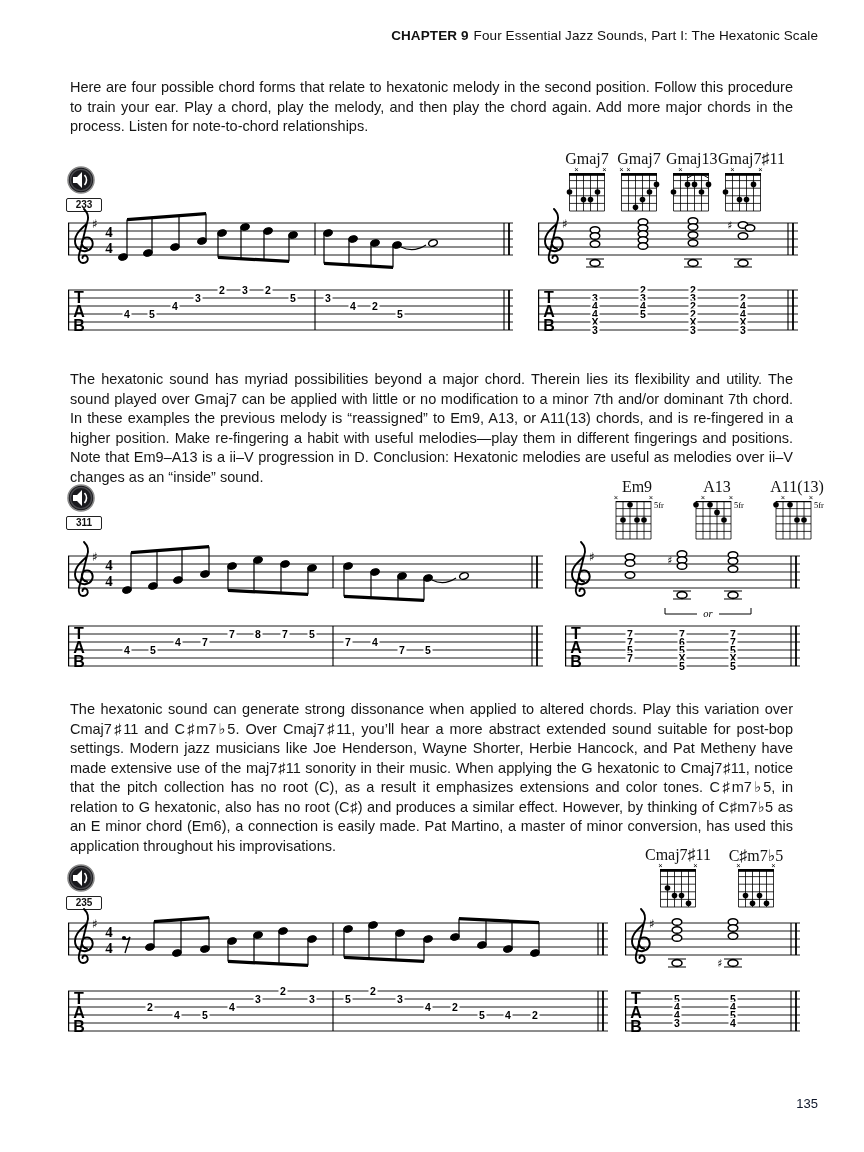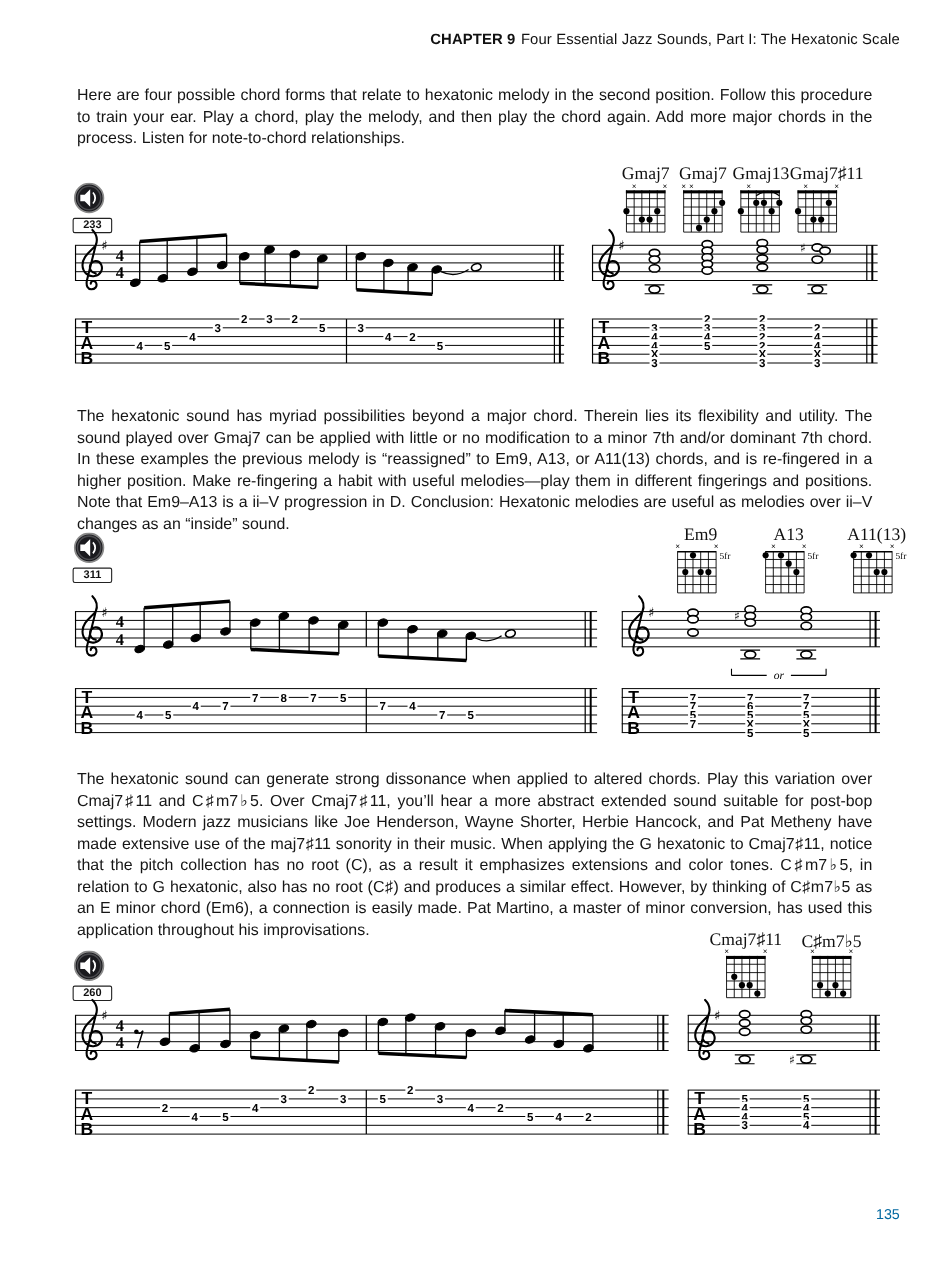--- a/index.html
+++ b/index.html
@@ -6,21 +6,21 @@
   .page{position:relative;width:864px;height:1152px;background:#ffffff;margin:0 auto;
         font-family:"Liberation Sans","DejaVu Sans",sans-serif;color:#111;overflow:hidden;}
   .chapter-header{position:absolute;top:28px;right:46px;font-size:13.5px;letter-spacing:.1px;}
   .ch-num{font-weight:bold;}
   .ch-title{margin-left:5px;}
   .para{position:absolute;left:70px;width:723px;margin:0;font-size:14.5px;line-height:19.5px;
         text-align:justify;color:#161616;}
   .audio{position:absolute;width:40px;text-align:left;}
   .tracknum{width:34px;margin-top:2px;border:1.6px solid #222;border-radius:2px;
             font-size:10px;font-weight:bold;text-align:center;padding:0 0 1px 0;color:#111;}
-  .pagenum{position:absolute;right:46px;top:1096px;font-size:13px;color:#0369a1;}
+  .pagenum{position:absolute;right:46px;top:1096px;font-size:13px;color:#0f172a;}
   .diagrow{position:absolute;display:flex;align-items:flex-start;}
   .diagram{text-align:center;}
   .dlabel{font-family:"Liberation Serif","DejaVu Serif",serif;font-size:16px;white-space:nowrap;
           height:15px;color:#111;}
   svg{display:block;}
   .notation-svg{position:absolute;}
 </style>
 </head>
 <body>
 
@@ -54,21 +54,21 @@
     <div class="tracknum">311</div>
   </div>
 
   <div class="audio" style="left:66px;top:864px">
     <svg width="32" height="30" viewBox="0 0 32 30">
       <circle cx="15" cy="14" r="13" fill="#1a1a1e" stroke="#8a8a8a" stroke-width="1.6"></circle>
       <circle cx="15" cy="14" r="10.6" fill="none" stroke="#4a4a4e" stroke-width="1.4"></circle>
       <polygon points="7,11 11,11 16,6 16,22 11,17 7,17" fill="#fff"></polygon>
       <path d="M18.5,9 A7.2,7.2 0 0 1 18.5,19" stroke="#fff" stroke-width="1.6" fill="none"></path>
     </svg>
-    <div class="tracknum">260</div>
+    <div class="tracknum">235</div>
   </div>
 
   <div id="notation">
       <div class="diagrow" style="left: 562px; top: 150px; gap: 2px;">
         <div class="diagram" style="width: 50px;">
           <div class="dlabel">Gmaj7</div>
           <svg width="50" height="52">
             <rect x="7" y="8" width="36" height="2.8" fill="#000"></rect>
             <line x1="7.5" y1="15.6" x2="42.5" y2="15.6" stroke="#000" stroke-width="0.8"></line>
             <line x1="7.5" y1="23.2" x2="42.5" y2="23.2" stroke="#000" stroke-width="0.8"></line>

